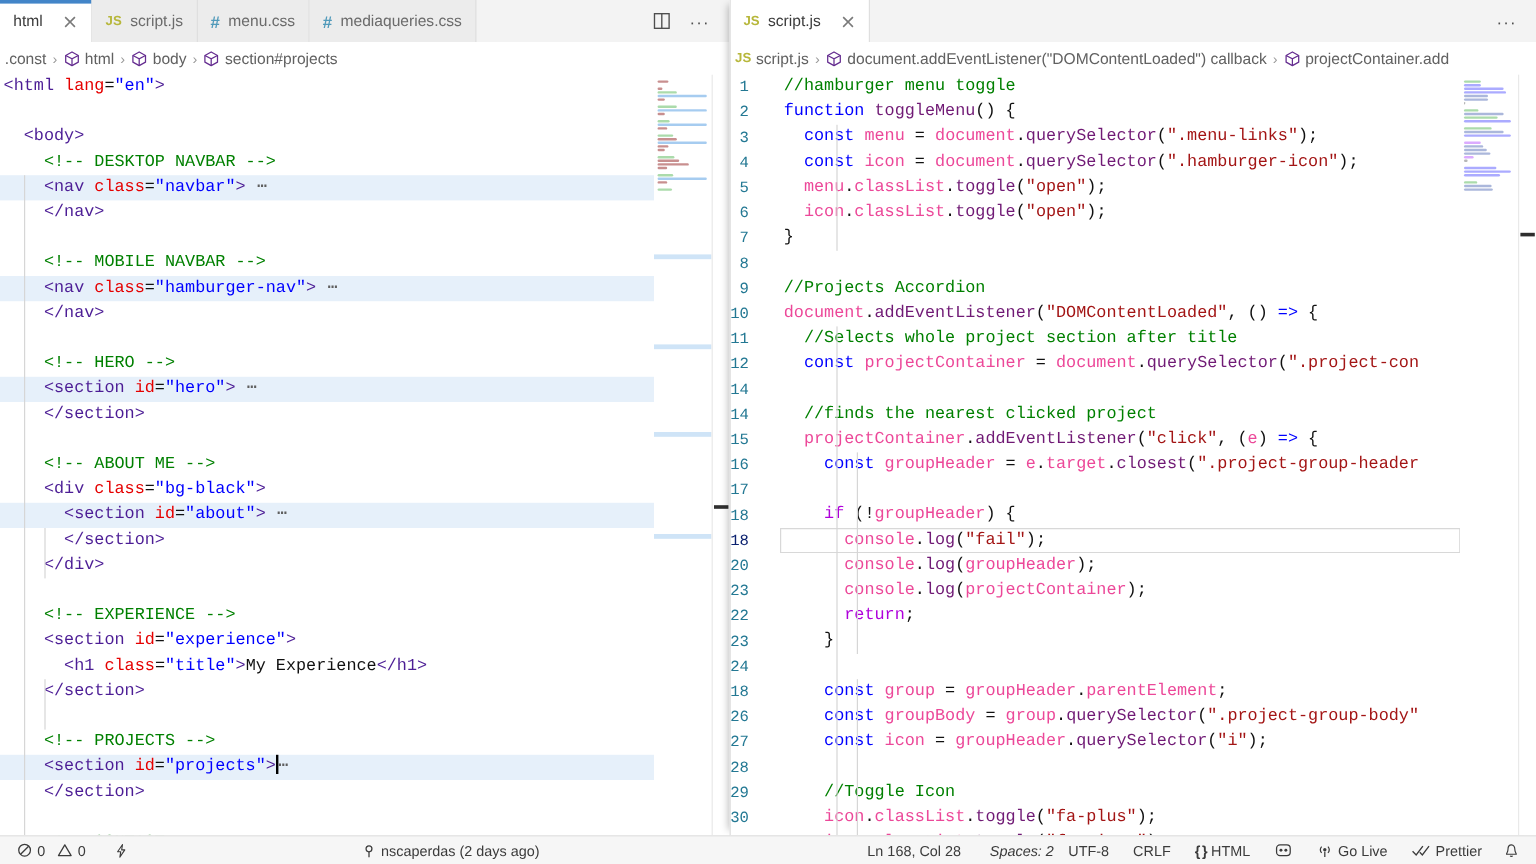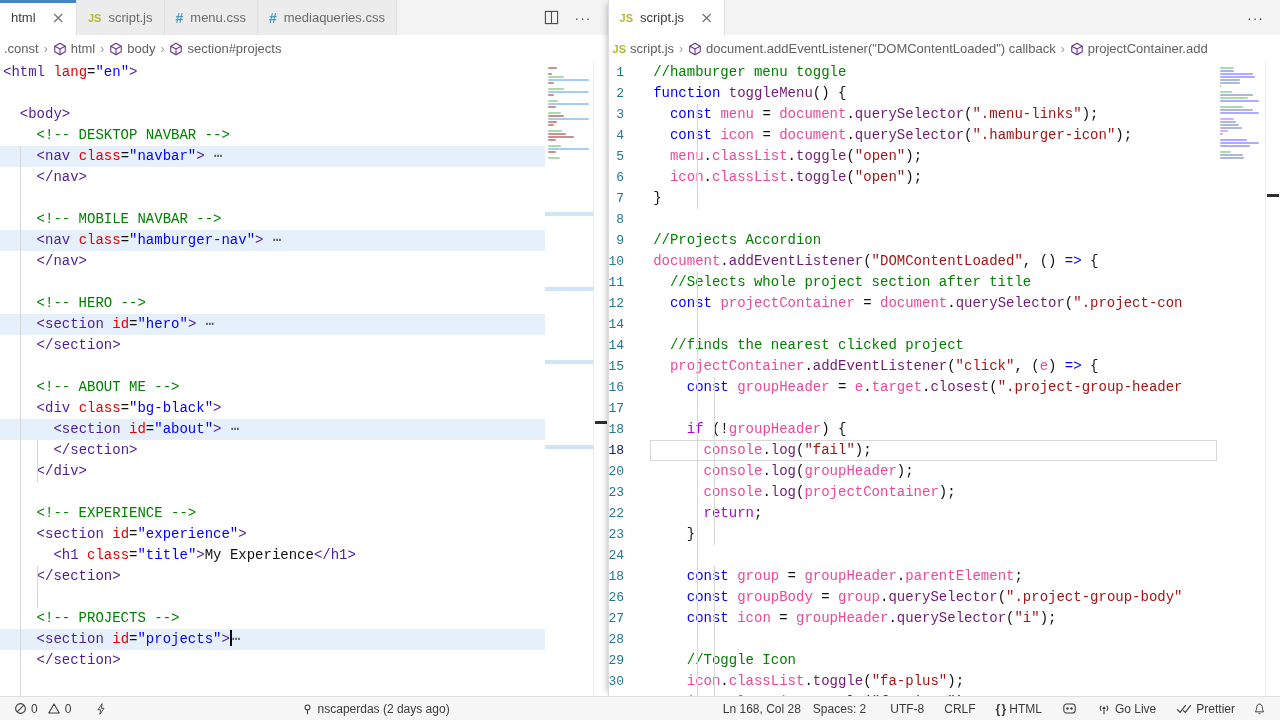--- a/index.html
+++ b/index.html
@@ -346,24 +346,24 @@
               <line x1="8" y1="9" x2="8" y2="14.5" stroke="#3b3b3b" stroke-width="1.3"></line>
             </svg>
         </span>
         <span>nscaperdas (2 days ago)</span>
       </div>
     </div>
     <div class="sb-right">
       <div class="sb-item">
           <span>Ln 168, Col 28</span>
         </div>
+      <div class="sb-item" style="margin-left:12px;font-style:italic;">
+          <span>Spaces: 2</span>
+        </div>
       <div class="sb-item" style="margin-left:0;">
-          <span>Spaces: 2</span>
-        </div>
-      <div class="sb-item" style="margin-left:12px;">
           <span>UTF-8</span>
         </div>
       <div class="sb-item" style="margin-left:8px;">
           <span>CRLF</span>
         </div>
       <div class="sb-item" style="margin-left:8px;">
         <span style="font-weight:bold;letter-spacing:-1px;">{ }</span>
         <span>HTML</span>
       </div>
       <div class="sb-item" style="margin-left:8px;">

